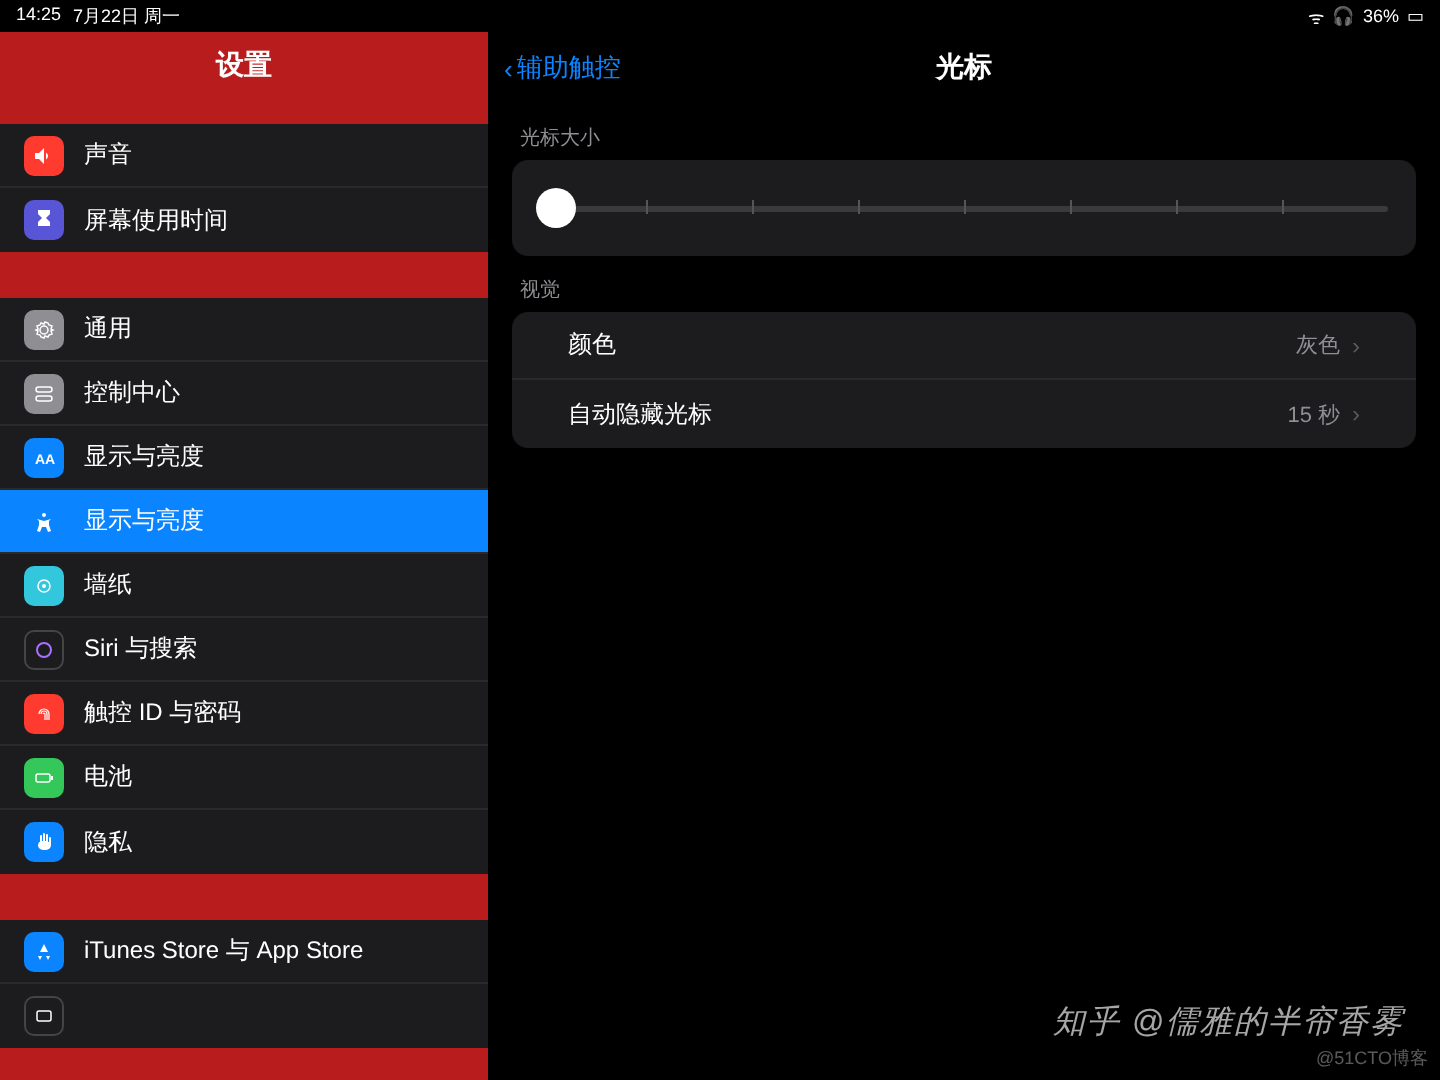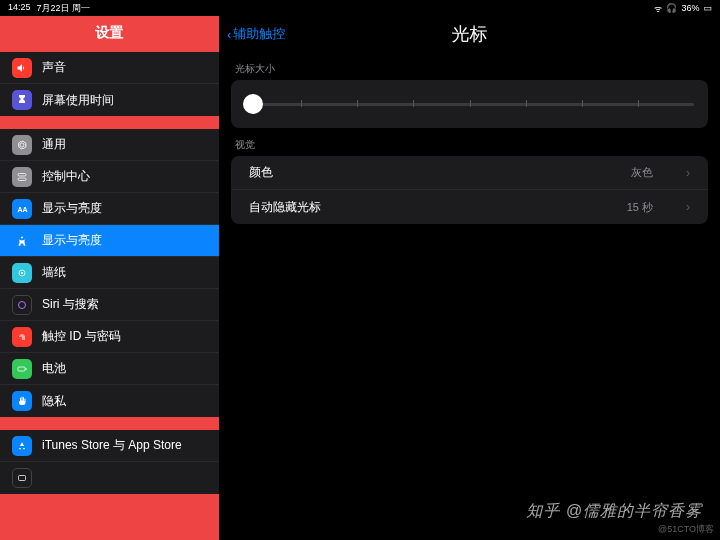--- a/index.html
+++ b/index.html
@@ -1,40 +1,40 @@
 <!DOCTYPE html>
 <html><head>
 <meta charset="utf-8">
 <style>
   * { box-sizing: border-box; margin: 0; padding: 0; font-family: -apple-system, "Helvetica Neue", Arial, sans-serif; }
   body { width: 720px; height: 540px; background: #000; color: #fff; overflow: hidden; position: relative; }
   .statusbar { position: absolute; top: 0; left: 0; right: 0; height: 16px; display: flex; justify-content: space-between; align-items: center; padding: 0 8px; font-size: 9px; z-index: 10; }
   .sb-left { display: flex; gap: 6px; }
   .sb-right { display: flex; gap: 4px; align-items: center; }
   .split { display: flex; width: 100%; height: 100%; padding-top: 16px; }
-  .sidebar { width: 219px; background: #ef4444; display: flex; flex-direction: column; }
+  .sidebar { width: 244px; background: #b91c1c; display: flex; flex-direction: column; gap: 10px; }
   .sidebar-title { text-align: center; font-size: 14px; font-weight: 600; padding: 8px 0 10px; }
   .group { background: #1c1c1e; margin-bottom: 13px; }
   .row { display: flex; align-items: center; height: 32px; padding: 0 12px; font-size: 12px; border-bottom: 1px solid #2a2a2c; cursor: default; }
   .row:last-child { border-bottom: none; }
   .row.selected { background: #0a84ff; }
   .ic { width: 20px; height: 20px; border-radius: 5px; margin-right: 10px; display: flex; align-items: center; justify-content: center; flex-shrink: 0; }
   .ic svg { width: 12px; height: 12px; fill: #fff; }
   .detail { flex: 1; background: #000; display: flex; flex-direction: column; }
   .nav { height: 36px; display: flex; align-items: center; position: relative; }
   .back { position: absolute; left: 8px; display: flex; align-items: center; color: #0a84ff; font-size: 13px; gap: 2px; }
-  .nav-title { margin: 0 auto; font-size: 18px; font-weight: 400; }
+  .nav-title { margin: 0 auto; font-size: 14px; font-weight: 700; }
   .section-h { font-size: 10px; color: #8e8e93; padding: 10px 16px 4px; }
   .slider-wrap { background: #1c1c1e; border-radius: 8px; margin: 0 12px; padding: 14px 14px; }
   .slider { position: relative; height: 20px; display: flex; align-items: center; }
   .track { position: absolute; left: 0; right: 0; height: 3px; background: #3a3a3c; border-radius: 2px; }
   .tick { position: absolute; width: 1px; height: 7px; background: #555; top: 6px; }
   .thumb { position: absolute; width: 20px; height: 20px; background: #fff; border-radius: 50%; left: 0; margin-left: -2px; }
   .list { background: #1c1c1e; border-radius: 8px; margin: 0 12px; }
-  .drow { display: flex; align-items: center; height: 34px; padding: 0 18px; font-size: 12px; border-bottom: 1px solid #2a2a2c; gap: 27px; }
+  .drow { display: flex; align-items: center; height: 34px; padding: 0 28px; font-size: 12px; border-bottom: 1px solid #2a2a2c; }
   .drow:last-child { border-bottom: none; }
   .drow .val { margin-left: auto; color: #8e8e93; font-size: 11px; }
   .chev { color: #5a5a5e; margin-left: 6px; font-size: 12px; }
   .watermark1 { position: absolute; right: 18px; bottom: 18px; font-size: 16px; color: rgba(255,255,255,0.65); letter-spacing: 1px; font-style: italic; }
   .watermark2 { position: absolute; right: 6px; bottom: 4px; font-size: 9px; color: rgba(255,255,255,0.35); }
 </style>
 </head>
 <body>
 
 <div class="statusbar">

